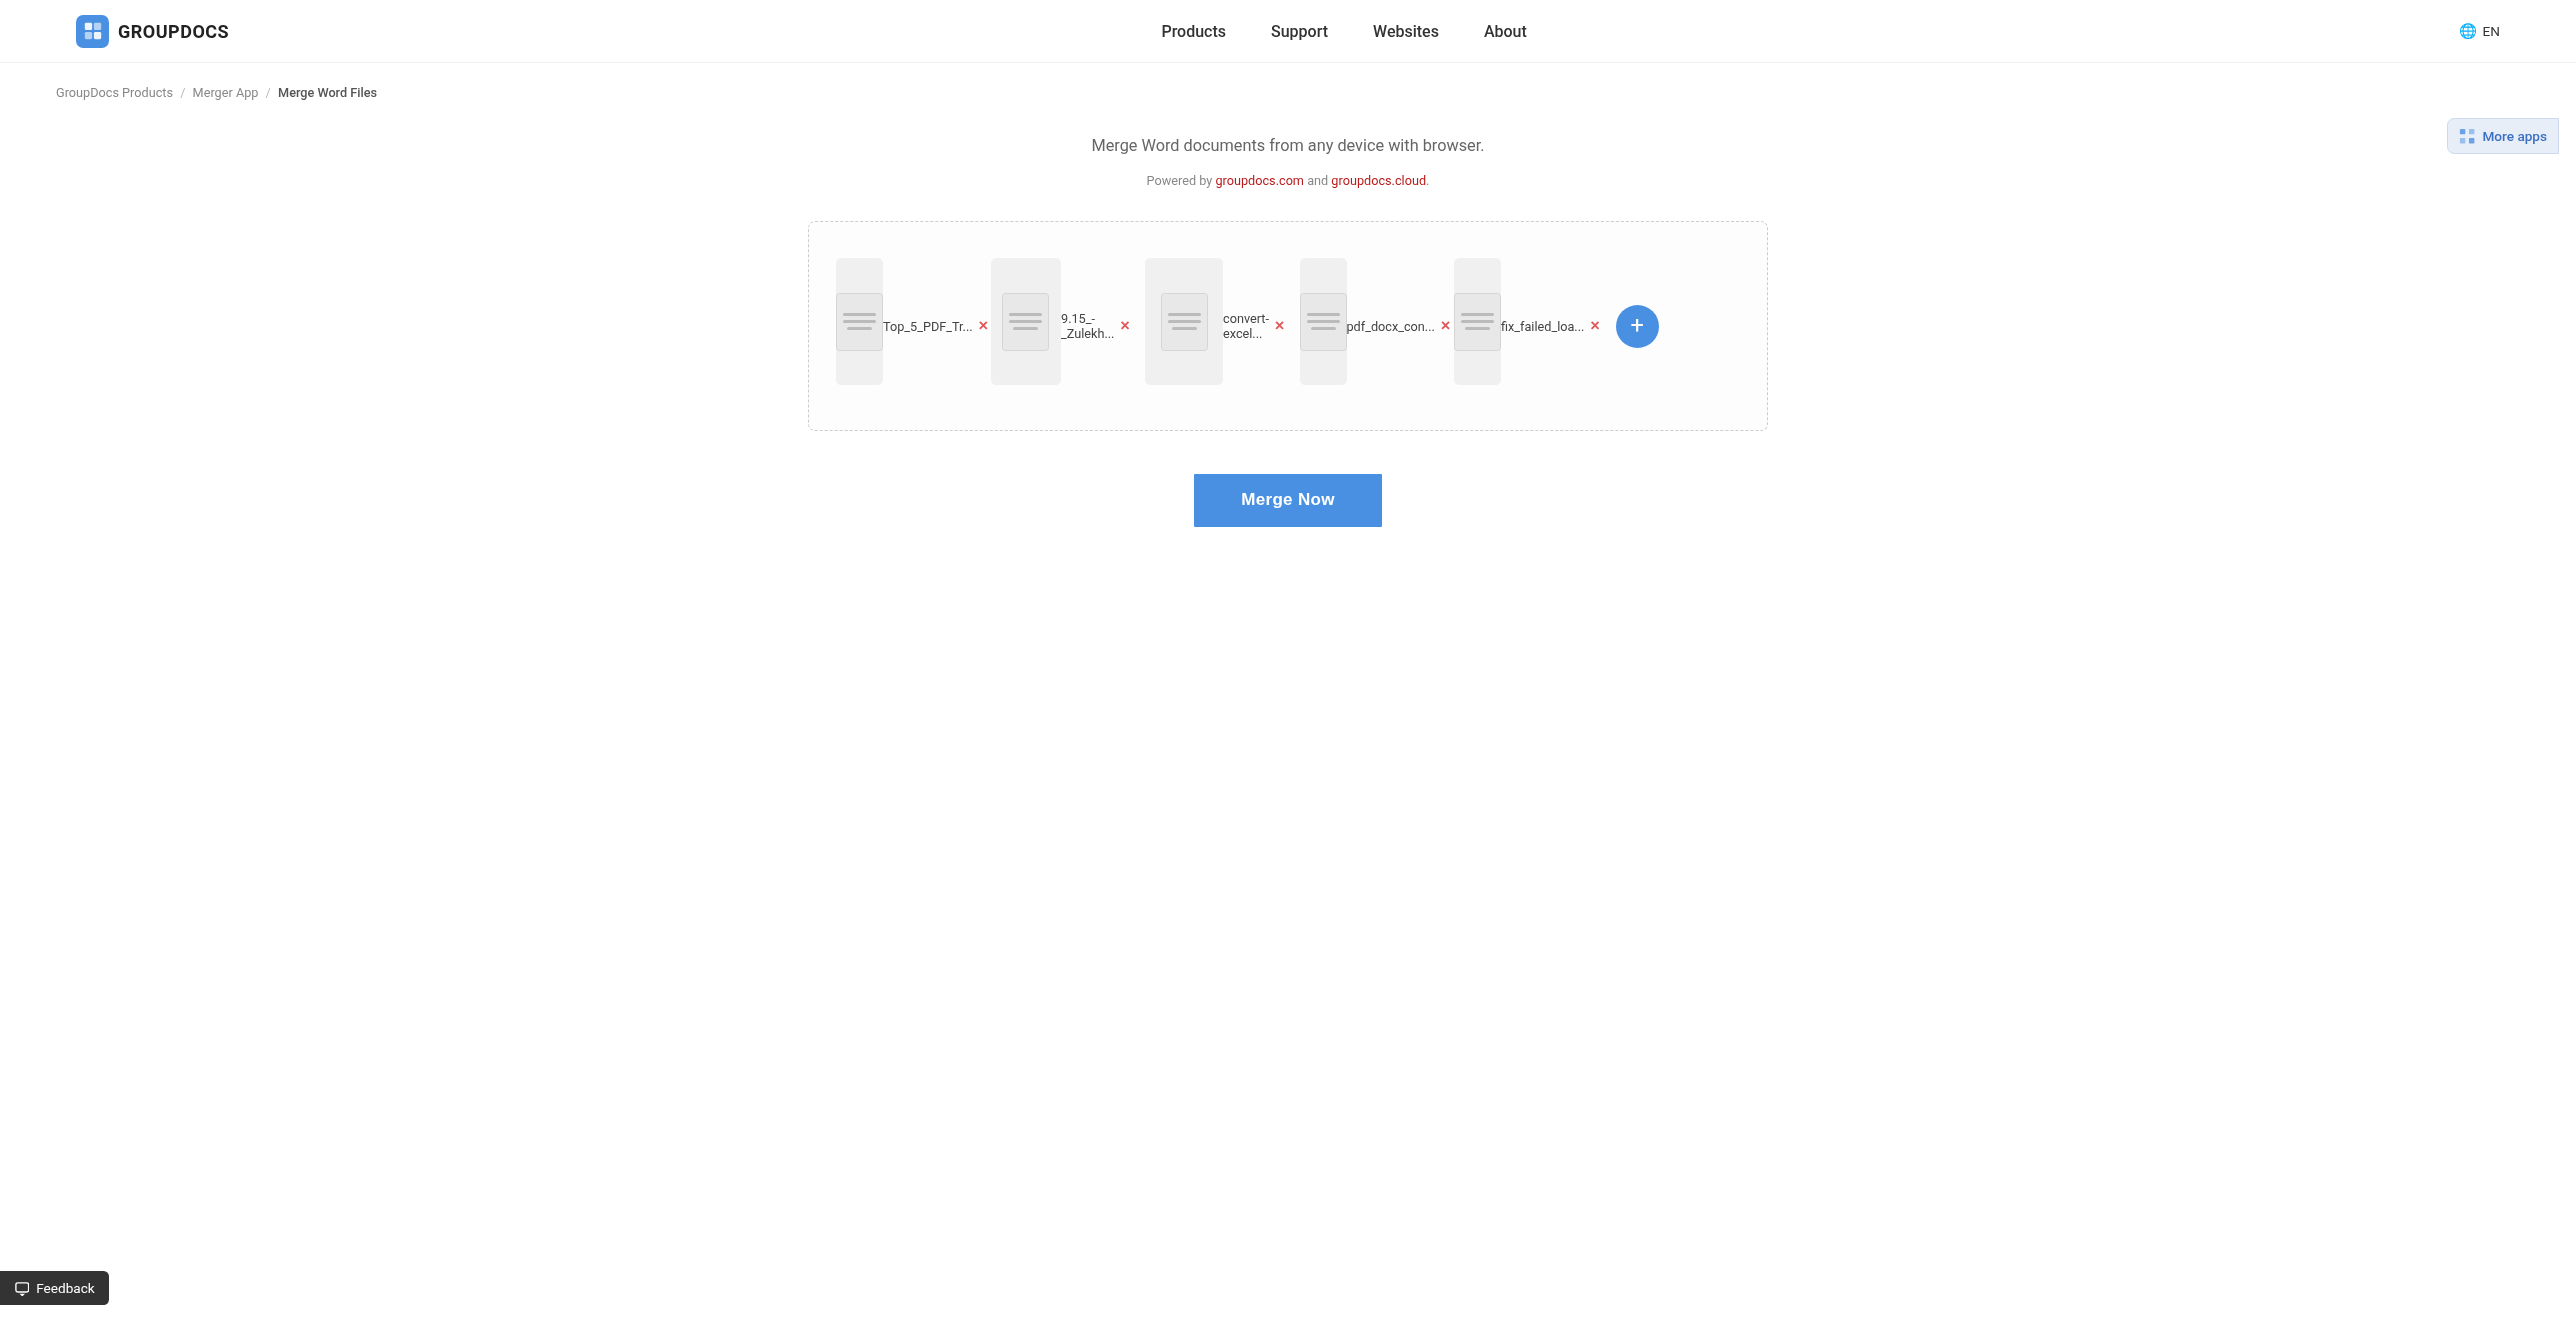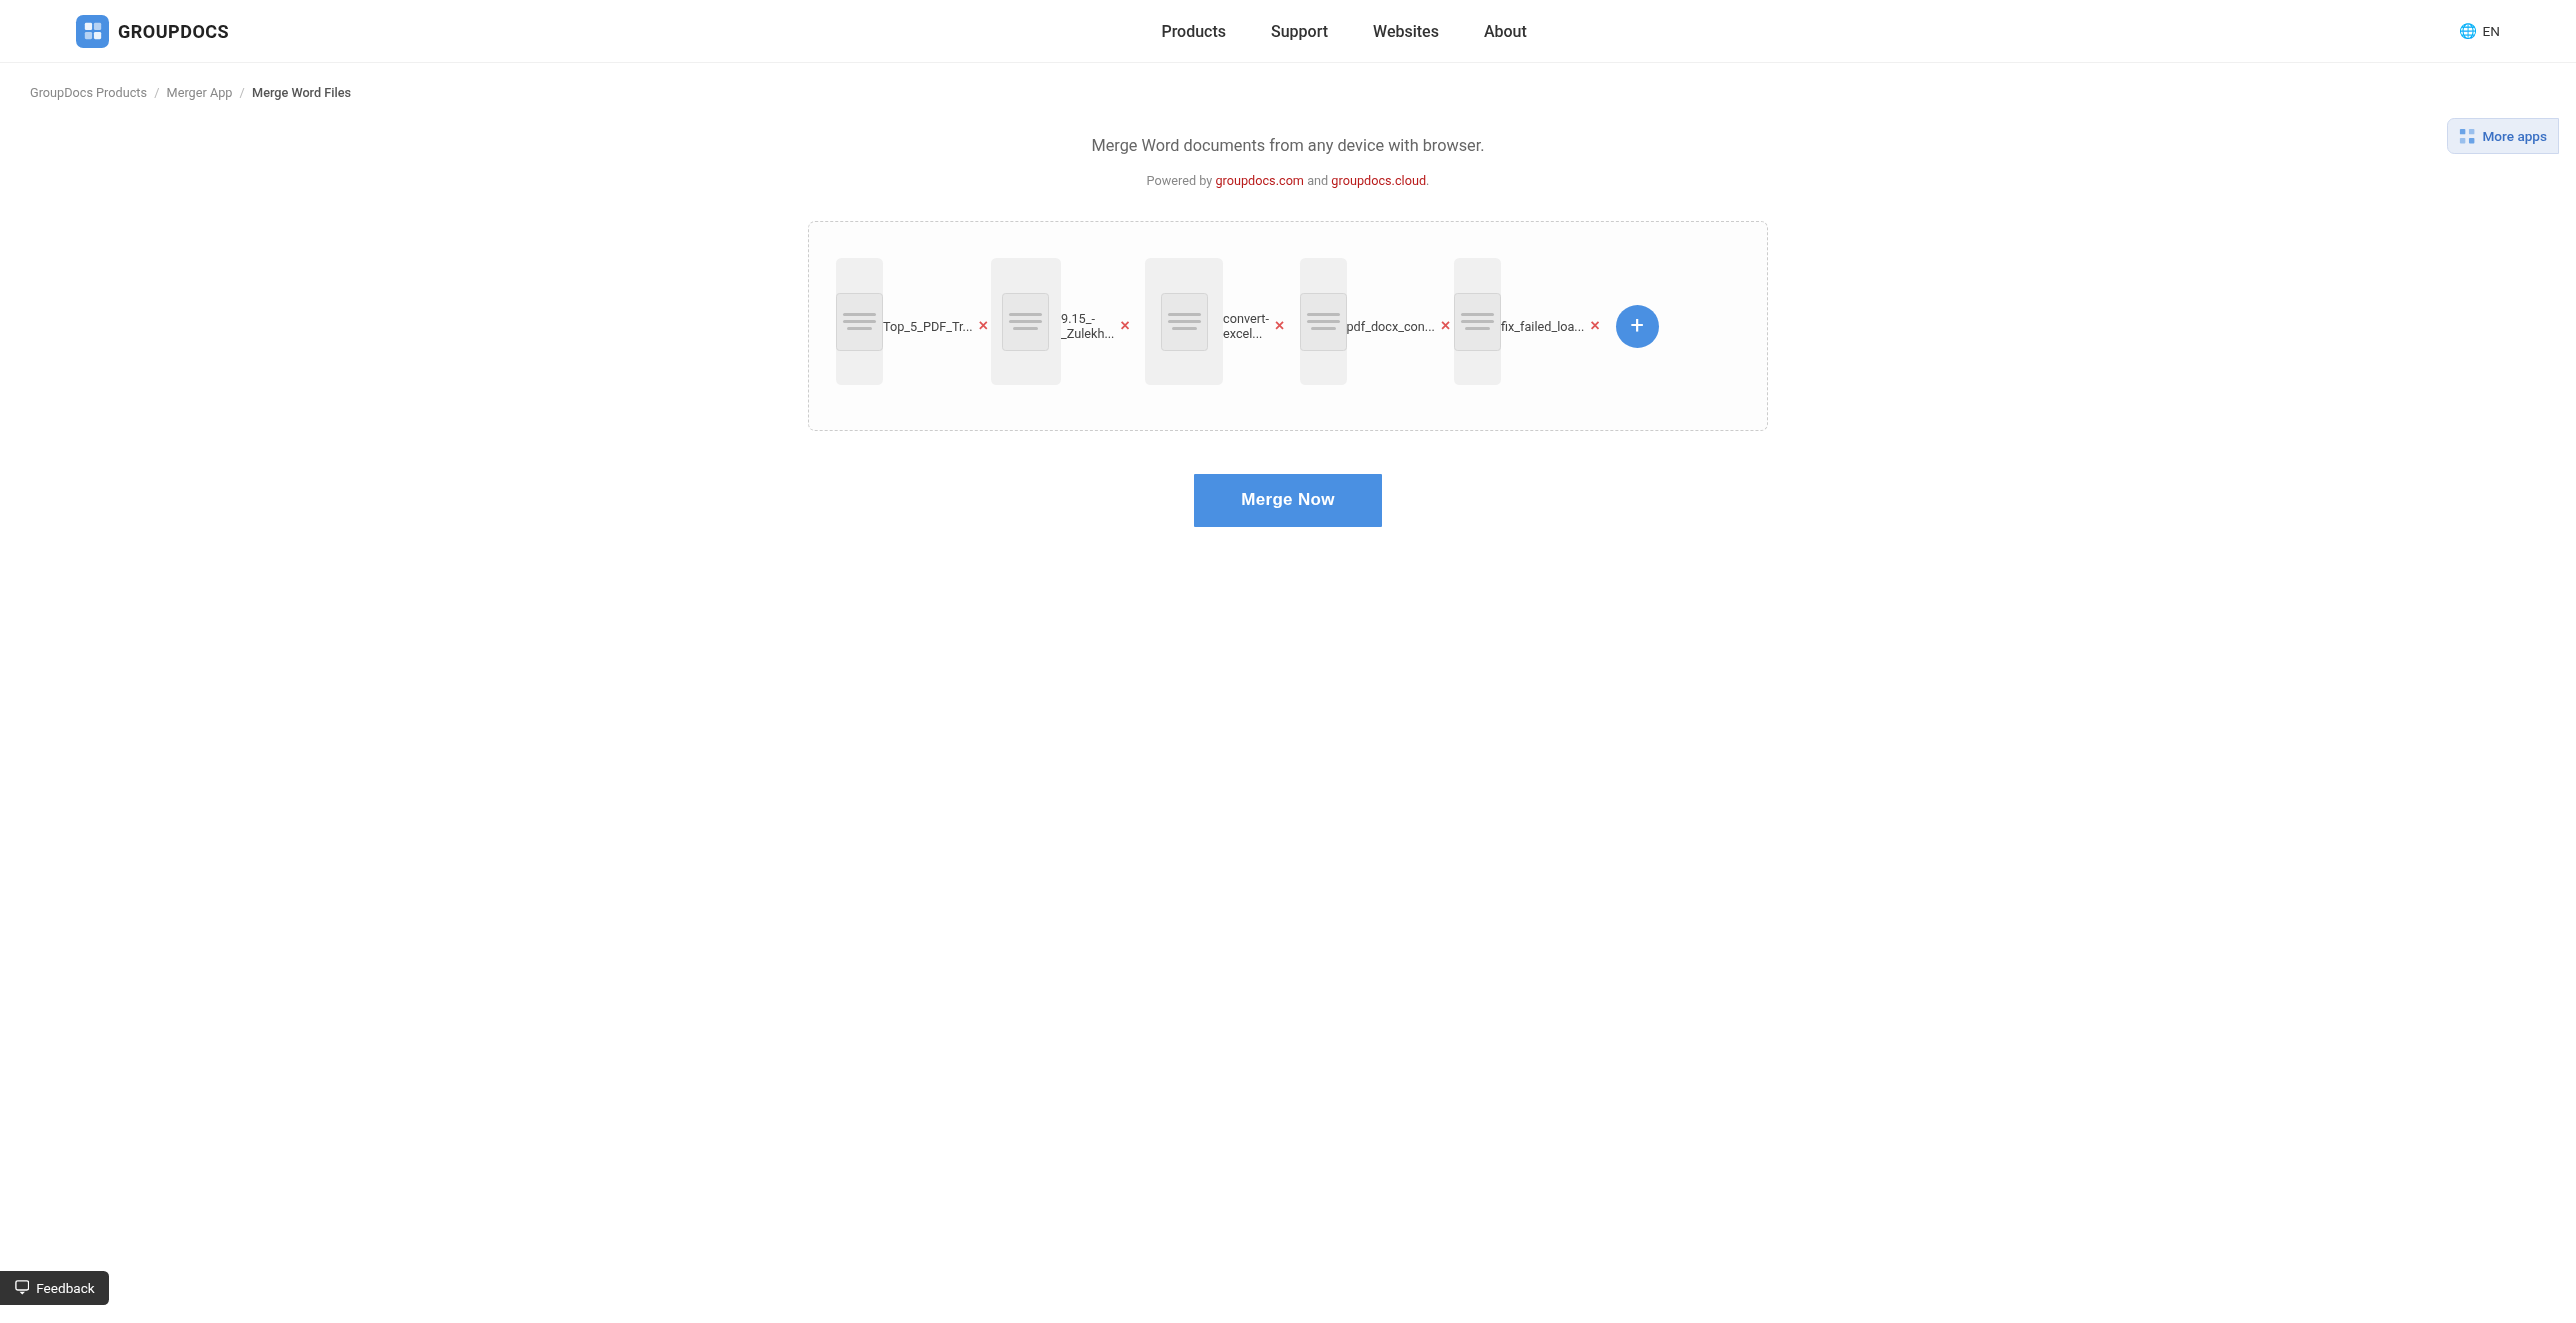--- a/index.html
+++ b/index.html
@@ -89,21 +89,21 @@
       padding: 9px 11px;
       font-size: 13.6px;
       color: #3a70c4;
       cursor: pointer;
       font-weight: 500;
       z-index: 100;
     }
 
     
     .breadcrumb {
-      padding: 22px 30px 0;
+      padding: 22px 56px 0;
       display: flex;
       align-items: center;
       gap: 7.2px;
       font-size: 12.7px;
       color: #888;
     }
     .breadcrumb a {
       color: #888;
       text-decoration: none;
       cursor: pointer;
@@ -227,21 +227,21 @@
       cursor: pointer;
       letter-spacing: 0.3px;
     }
 
     
     .feedback-tab {
       position: fixed;
       bottom: 18px;
       left: 0;
       display: flex;
-      align-items: flex-start;
+      align-items: flex-end;
       gap: 7.2px;
       background: #333;
       color: #fff;
       padding: 9px 14.5px;
       border-radius: 0 5.4px 5.4px 0;
       font-size: 13.6px;
       cursor: pointer;
       z-index: 100;
     }
 

